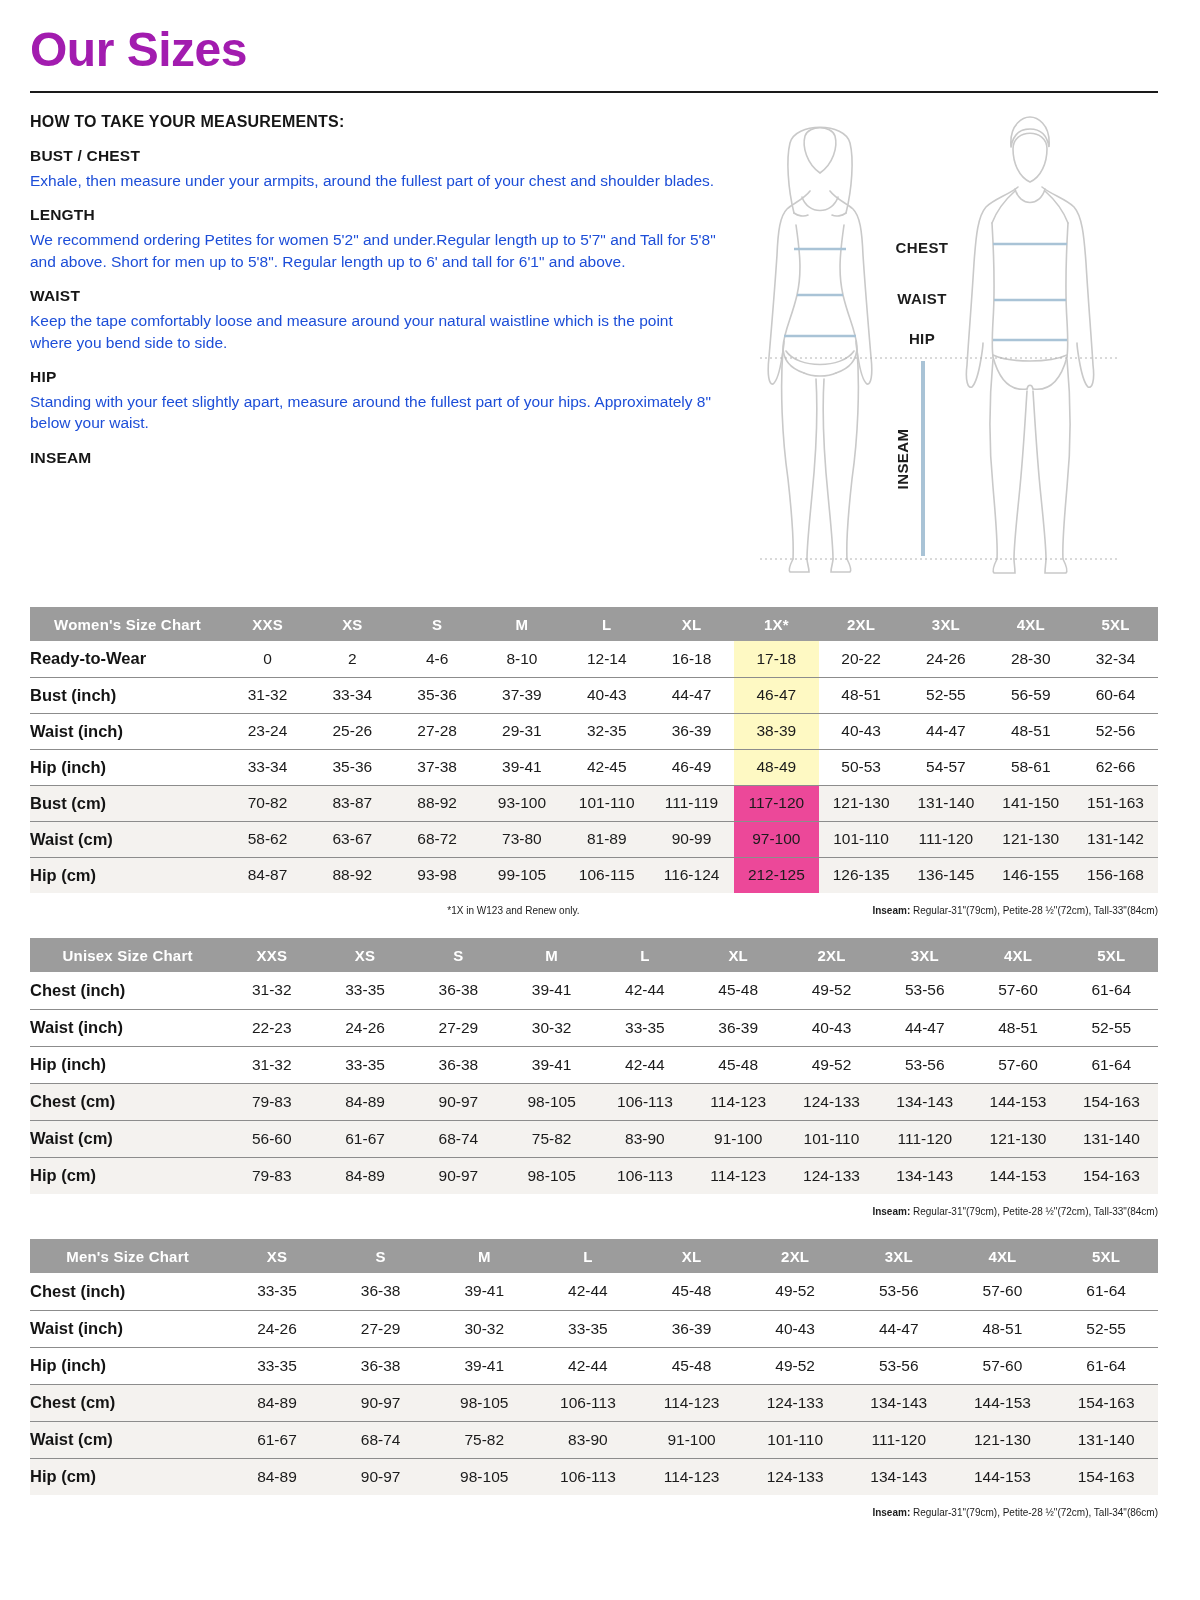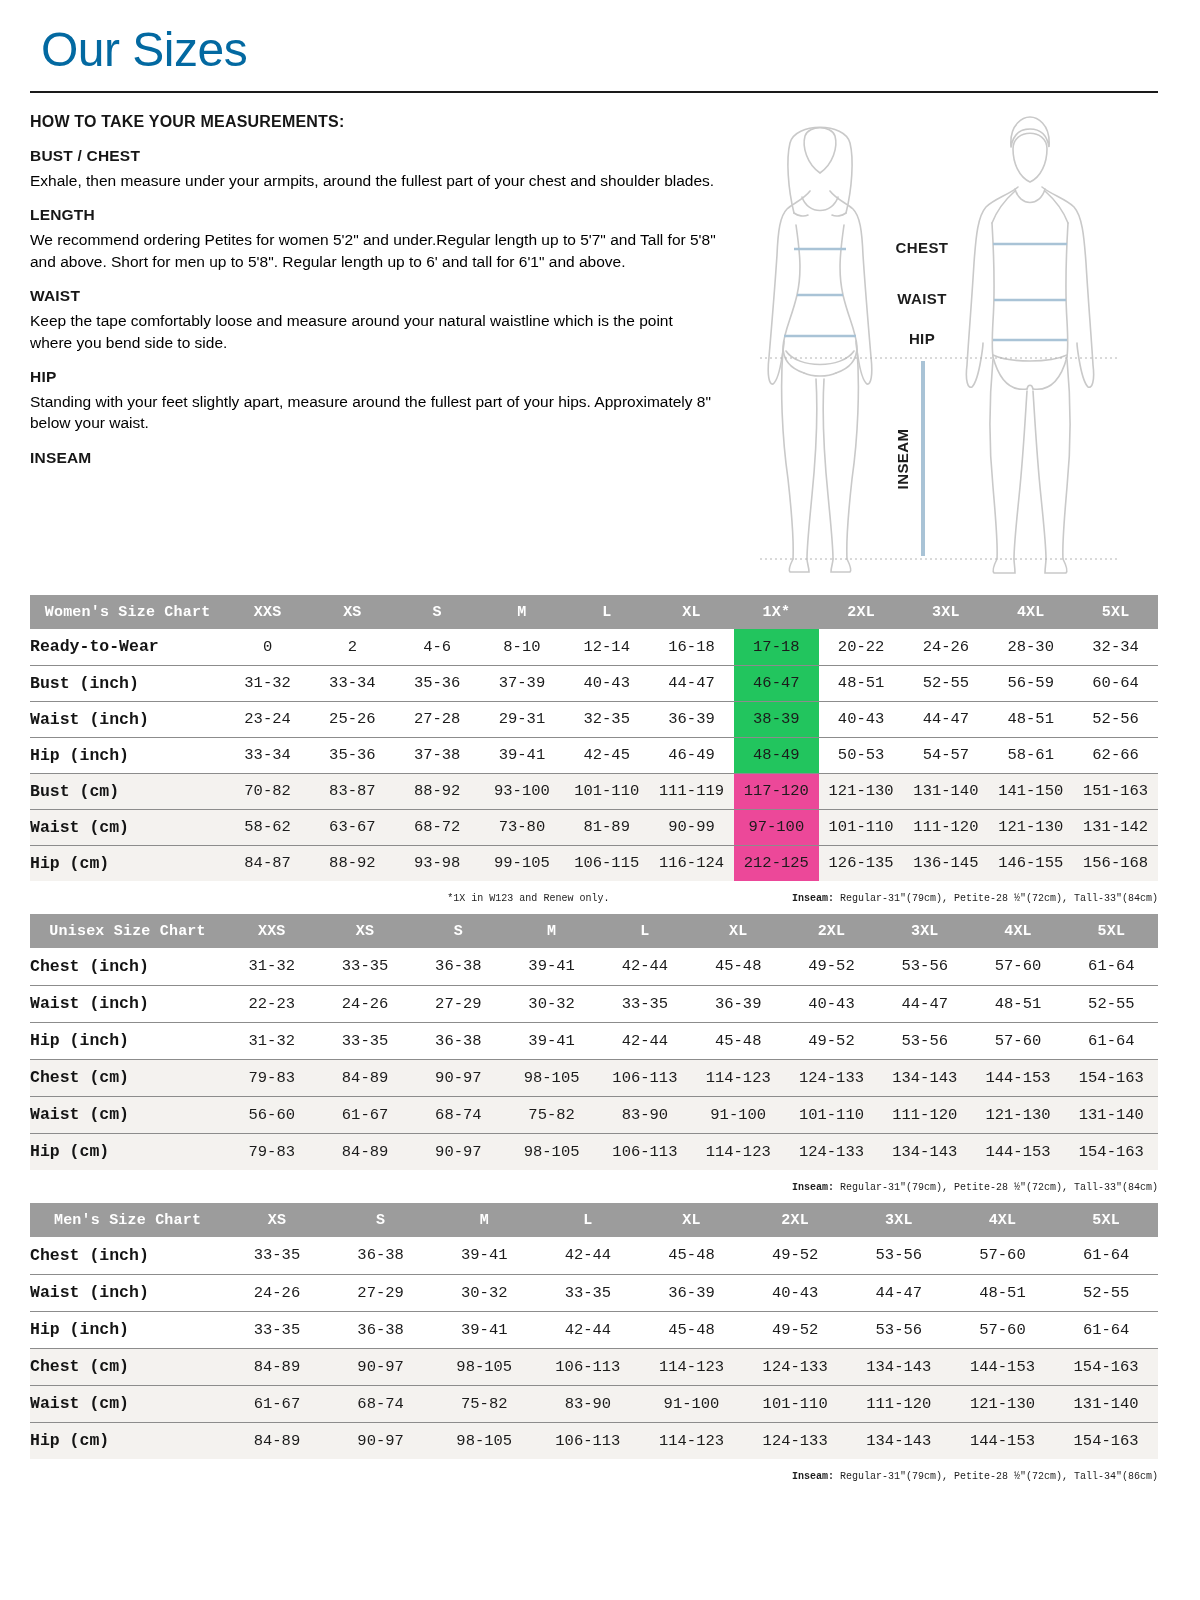--- a/index.html
+++ b/index.html
@@ -4,52 +4,52 @@
 <style>
   * { margin:0; padding:0; box-sizing:border-box; }
   body {
     width:1200px; height:1600px; background:#ffffff;
     font-family:"Liberation Sans", sans-serif; color:#1c1c1c;
     overflow:hidden;
   }
   .page { padding:22px 42px 0 30px; }
 
   h1.page-title {
-    font-size:48px; font-weight:400; letter-spacing:-0.5px; color:#0369a1;margin-left:11px;
+    font-size:48px; font-weight:700; letter-spacing:-0.5px; color:#a21caf;
   }
   .title-rule { border:none; border-top:2.5px solid #1a1a1a; margin-top:14px; }
 
   .top-section { display:flex; margin-top:20px; }
   .howto-col { flex:1 1 auto; padding-right:14px; max-width:700px; }
   .howto-heading { font-size:16px; font-weight:700; letter-spacing:.2px; margin-bottom:16px; color:#161616; }
   .howto-item { margin-bottom:15px; }
   .howto-item h3 { font-size:15.5px; font-weight:700; letter-spacing:.2px; margin-bottom:5px; color:#161616; }
-  .howto-item p { font-size:15.5px; line-height:1.38; color:#000000; }
+  .howto-item p { font-size:15.5px; line-height:1.38; color:#1d4ed8; }
 
   .diagram-col { flex:0 0 420px; margin-top:-6px; }
   .diagram-col svg { display:block; }
   .fig-label { font-size:15px; font-weight:700; letter-spacing:.4px; fill:#1d1d1d; }
 
-  .chart-section { margin-top:10px;font-family:Liberation Mono, monospace; }
+  .chart-section { margin-top:22px; }
   table.size-table { width:100%; border-collapse:collapse; table-layout:fixed; }
   table.size-table thead th {
     background:#9c9c9c; color:#ffffff; font-size:15px; font-weight:700;
     height:34px; text-align:center; letter-spacing:.2px;
   }
   table.size-table tbody td {
     text-align:center; font-size:15.5px; color:#1b1b1b; height:36px;
     border-bottom:1px solid #8c8c8c;
   }
   table.t-1 tbody td, table.t-2 tbody td { height:37px; }
   table.size-table tbody tr:last-child td { border-bottom:none; }
   table.size-table td.label {
     font-weight:700; text-align:left; padding-right:22px; font-size:16.5px; color:#141414;
   }
   table.size-table tr.cm td { background:#f4f2ef; }
-  table.size-table td.hl { background:#22c55e; }
+  table.size-table td.hl { background:#fef9c3; }
   table.size-table tr.cm td.hl { background:#ec4899; }
 
   .footnote-row { display:flex; align-items:baseline; margin-top:12px; font-size:10px; color:#1c1c1c; }
   .footnote-left { margin-left:37%; }
   .footnote-right { margin-left:auto; }
   .footnote-right b { font-weight:700; }
 </style>
 </head>
 <body>
 

